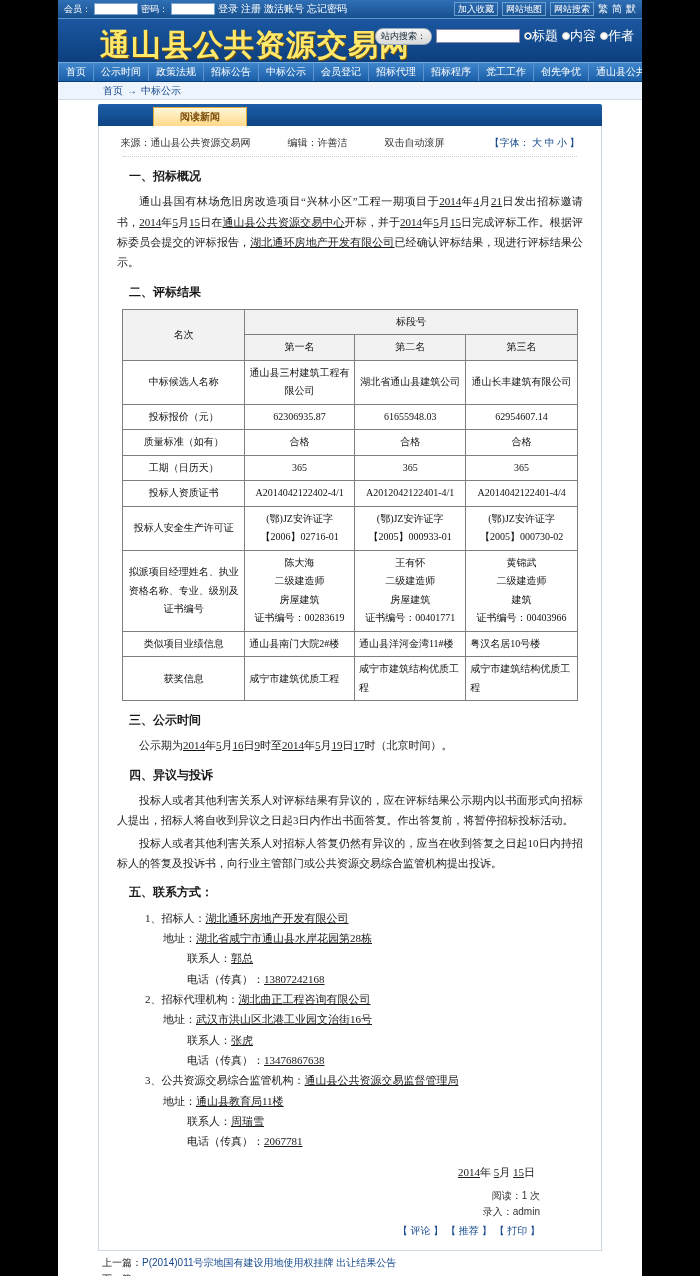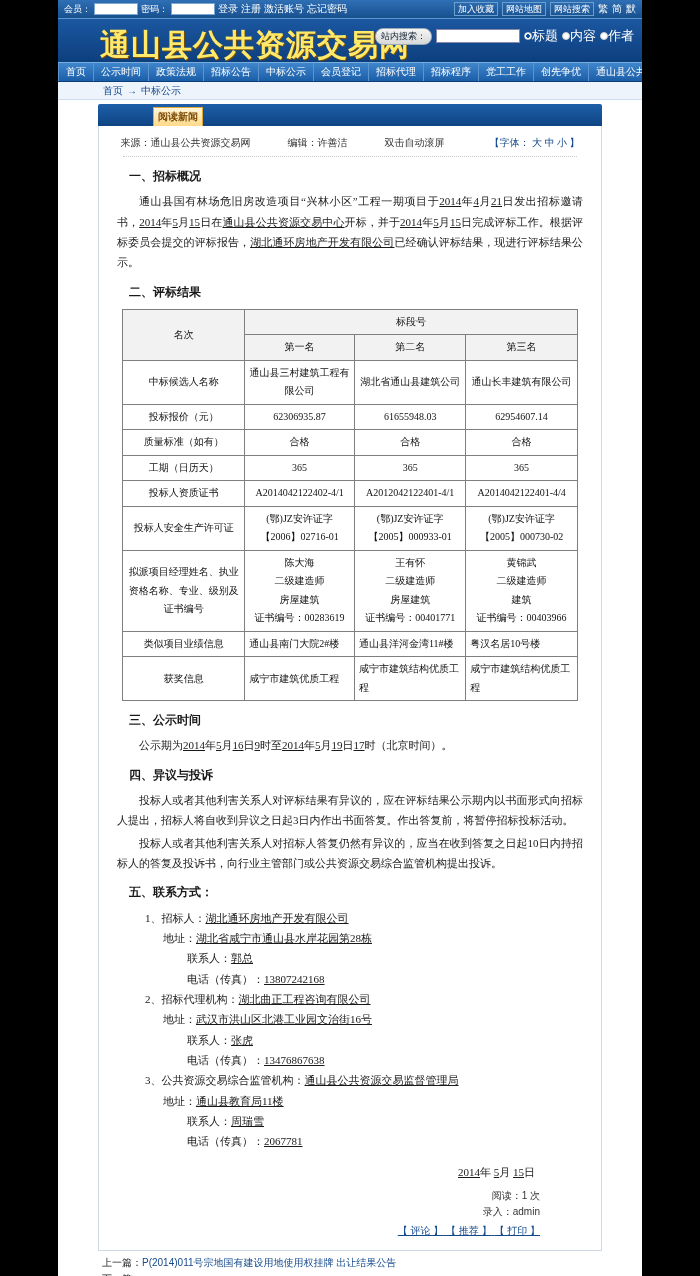--- a/index.html
+++ b/index.html
@@ -78,21 +78,21 @@
   .panel { padding: 0 40px; }
   .sec-head {
     height: 22px; margin-top:4px;
     background: linear-gradient(#1d5fa8,#0e4483);
     position: relative; border-radius:2px 2px 0 0;
   }
   .sec-head .tab {
     position:absolute; left: 55px; top: 3px;
     background: linear-gradient(#fff7d8,#ffd98a);
     border:1px solid #e0a93c; border-bottom:none;
-    font-size:10px; color:#7a4a06; padding:2px 4px; font-weight:bold;
+    font-size:10px; color:#7a4a06; padding:2px 26px; font-weight:bold;
   }
   .sec-body {
     border:1px solid #cfd9e4; border-top:none; background:#fff;
     padding: 10px 6px 6px;
   }
   .doc-title {
     text-align:center; font-size:12.5px; font-weight:bold; color:#111;
     font-family:"Liberation Serif","DejaVu Serif",serif;
     margin: 6px 0 8px;
   }
@@ -116,21 +116,21 @@
     font-size: 10px; font-family:"Liberation Serif","DejaVu Serif",serif;
   }
   table.tbl td, table.tbl th {
     border:1px solid #7f7f7f; padding: 3px 4px; text-align:center;
     vertical-align: middle; color:#111; font-weight:normal;
   }
   table.tbl .hcell { background:#f2f2f2; }
   .ml { text-align:left !important; }
   .right-date { text-align:right; margin: 10px 60px 0 0; font-size:11px;}
   .readinfo { text-align:right; margin: 6px 55px 0 0; font-size:10px; color:#333; line-height:1.6;}
-  .actions { text-align:right; margin: 4px 55px 6px 0; font-size:10px; color:#14498d;text-decoration:underline;}
+  .actions { text-align:right; margin: 4px 55px 6px 0; font-size:10px; color:#14498d;}
   .prevnext { font-size:10px; color:#222; margin: 4px 0 0 4px; line-height:1.6;}
   .prevnext a { color:#14498d; text-decoration:none;}
 </style>
 </head>
 <body>
 
 <div id="page">
 
   <div class="topbar">
     <span class="lbl">会员：</span>

